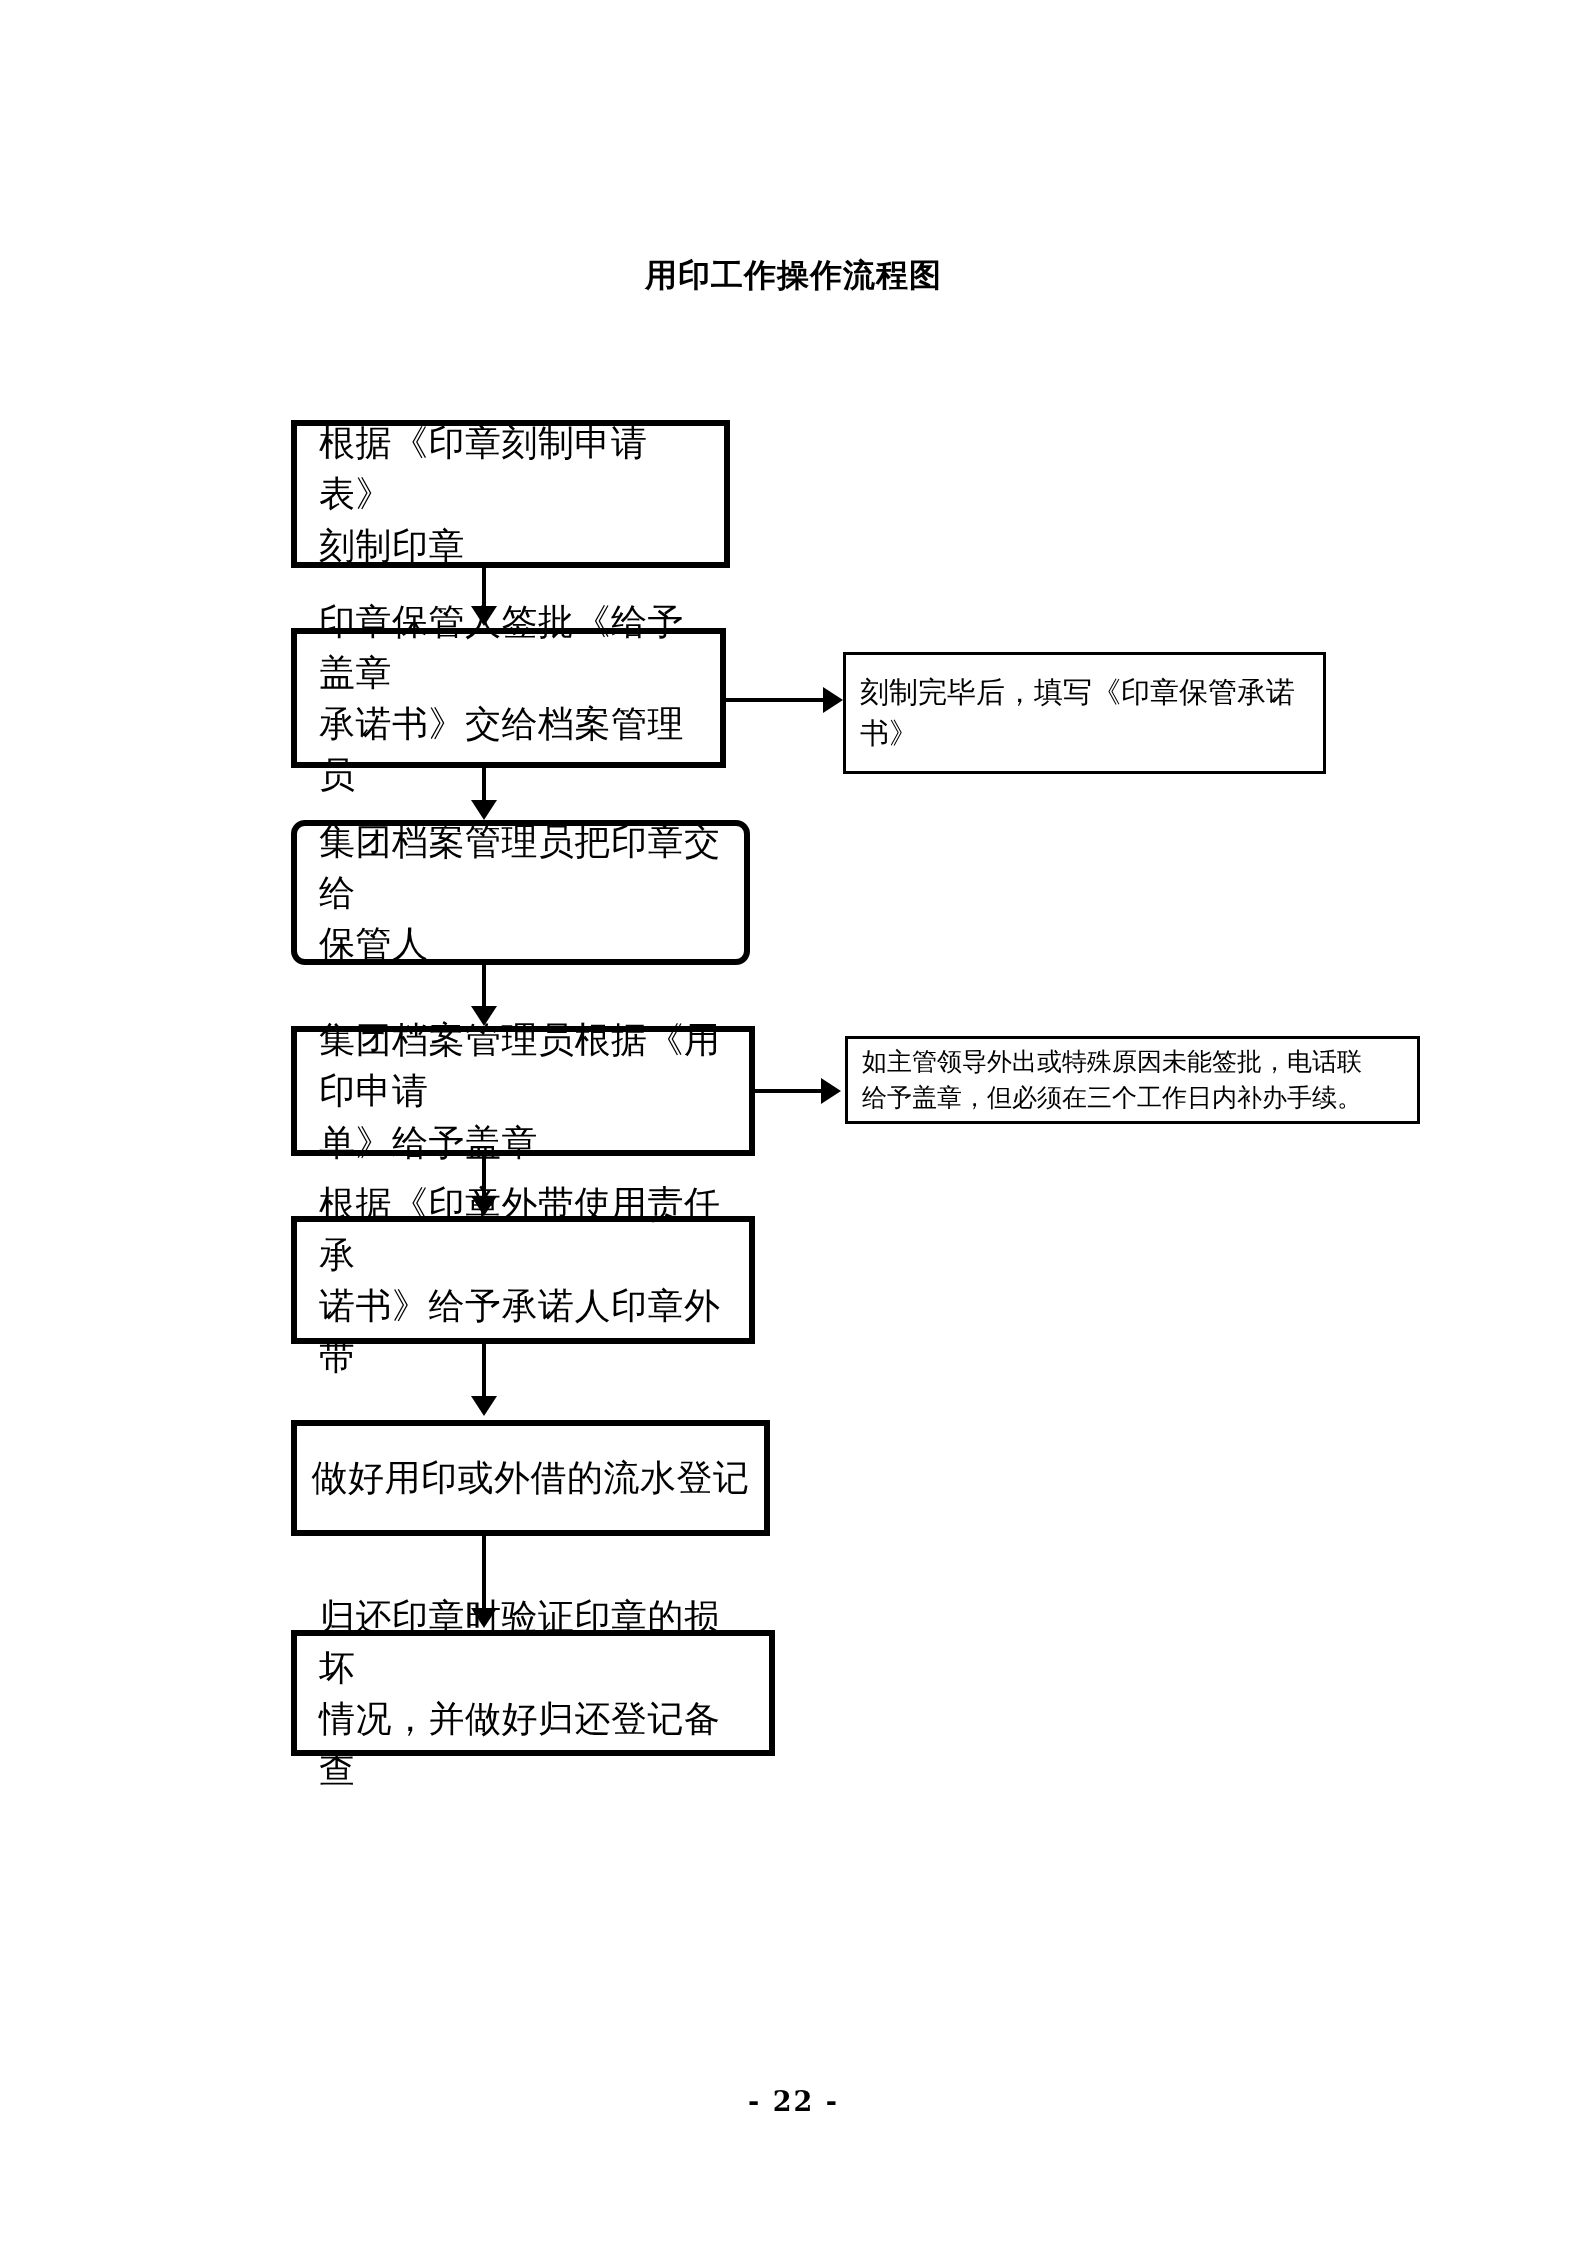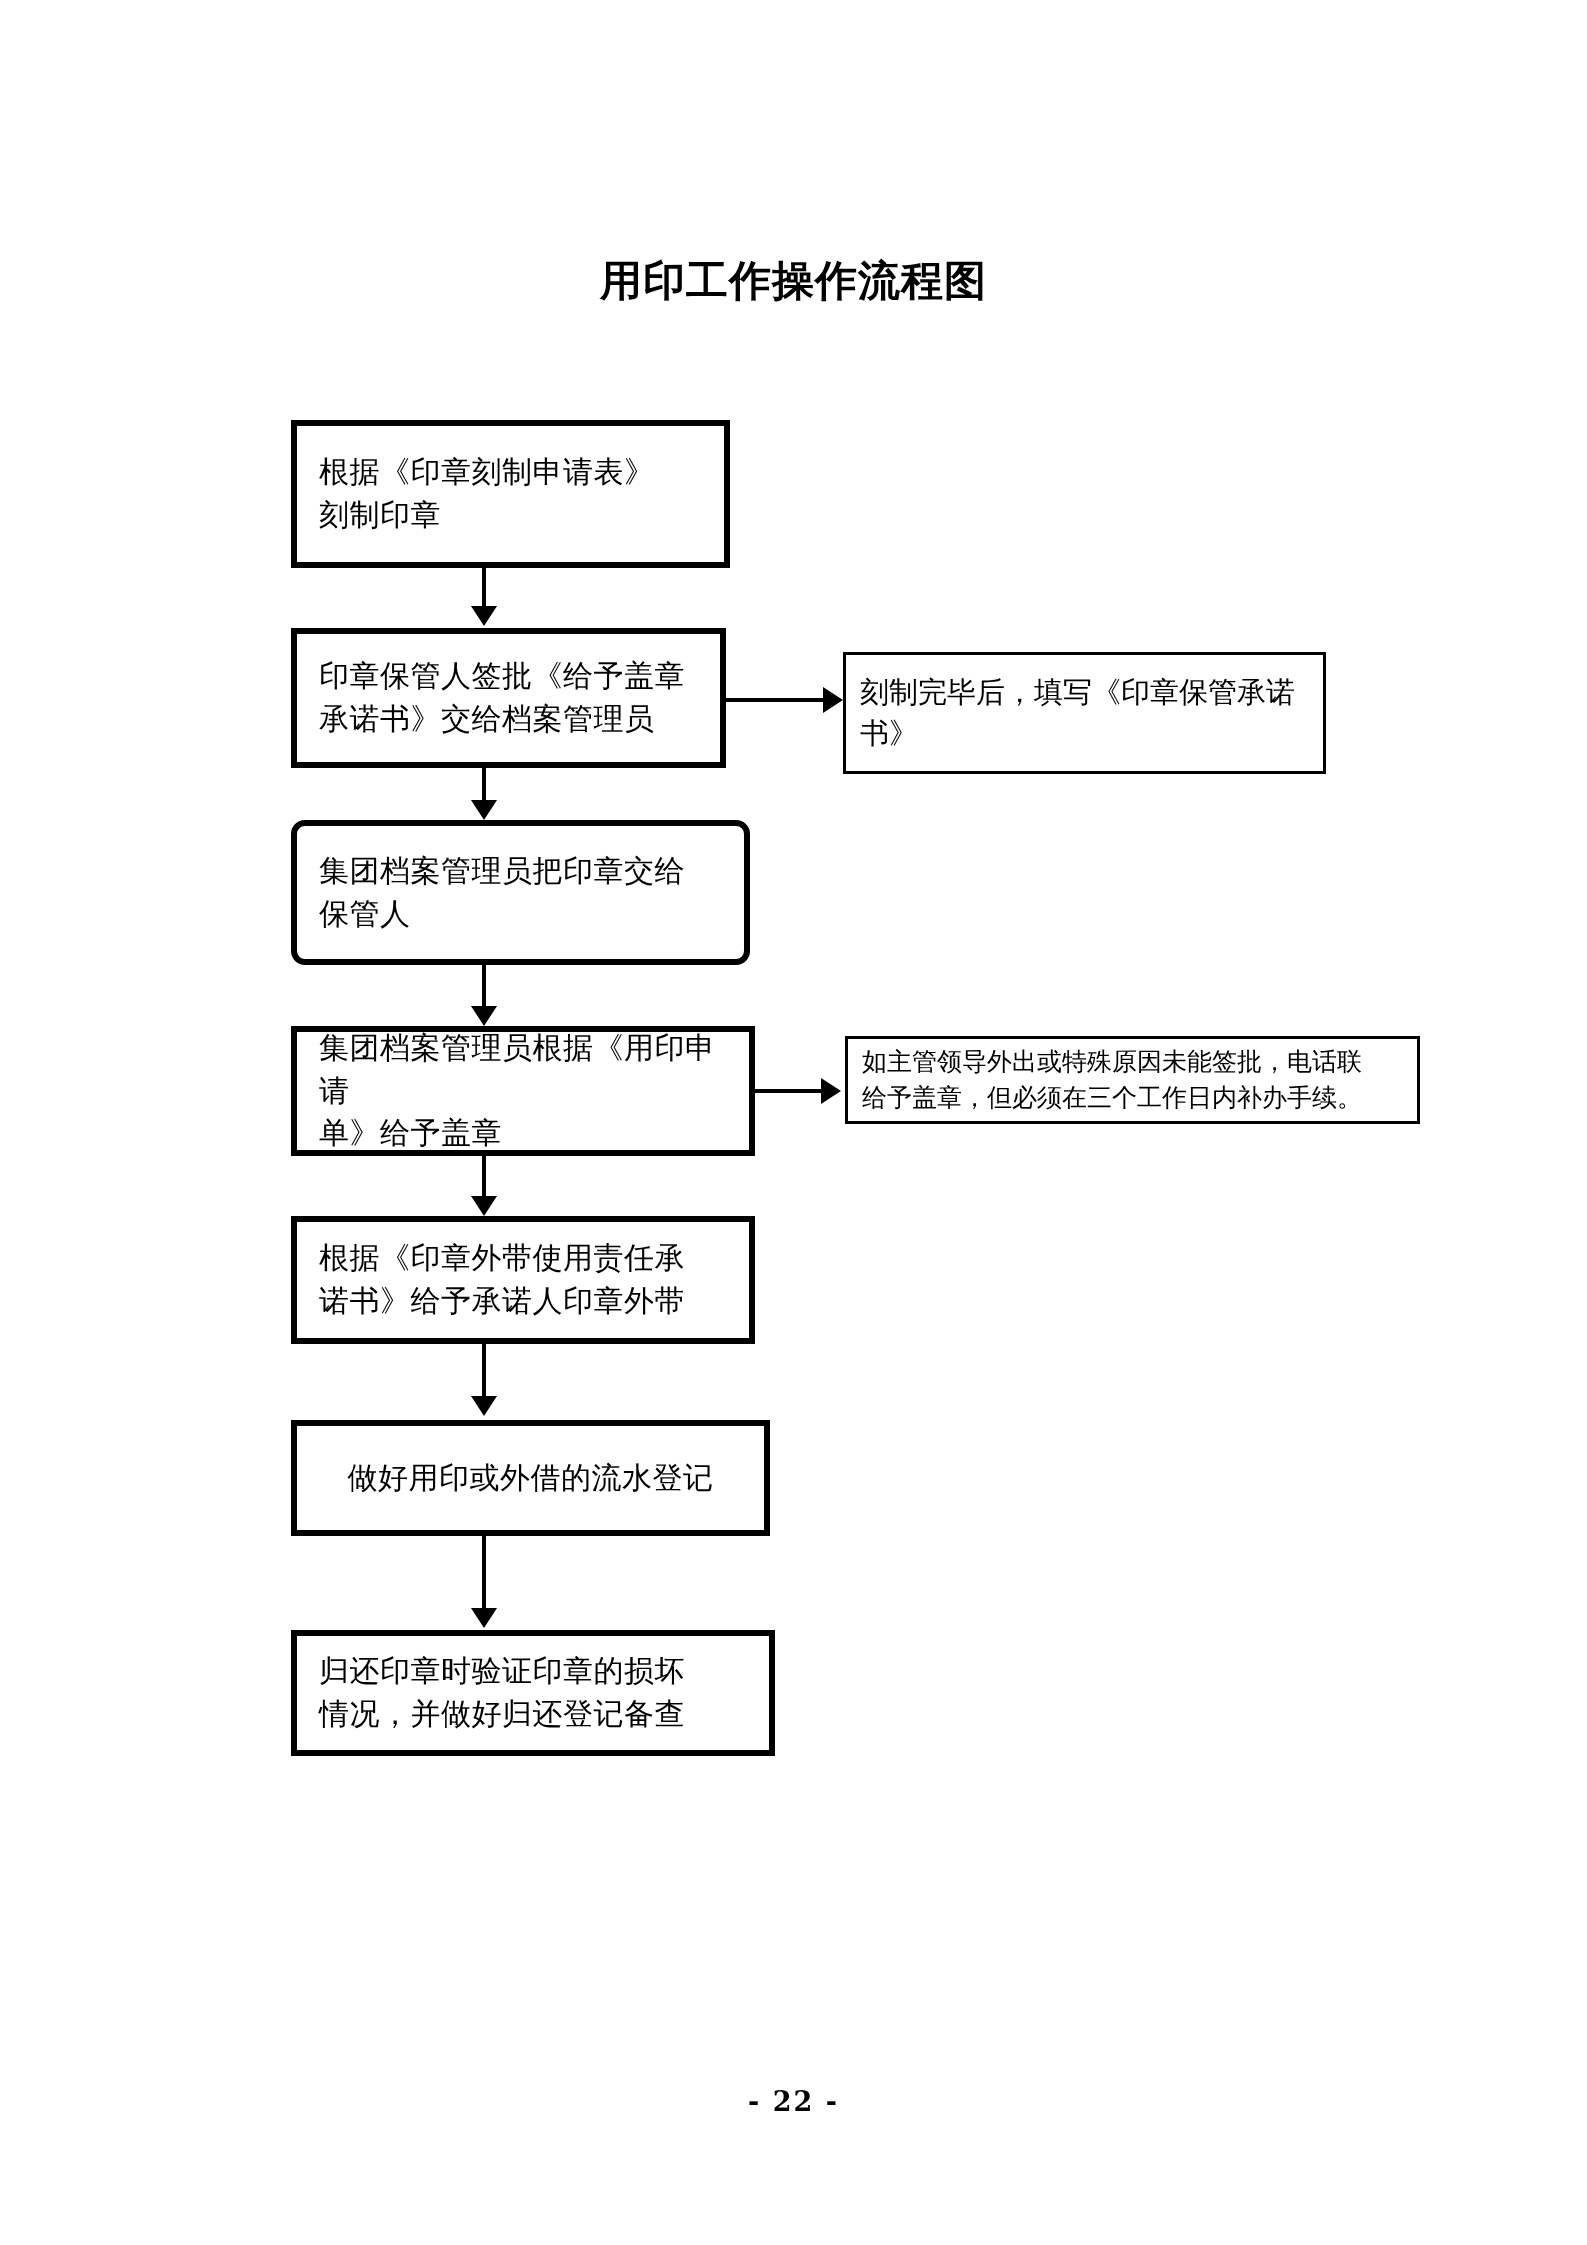--- a/index.html
+++ b/index.html
@@ -26,39 +26,39 @@
 
   
   .doc-title {
     position: absolute;
     left: 0;
     top: 258px;
     width: 1587px;
     text-align: center;
     font-family: "DejaVu Sans", "Liberation Sans", sans-serif;
     font-weight: bold;
-    font-size: 42px;
+    font-size: 32px;
     letter-spacing: 1px;
     line-height: 1.1;
     white-space: nowrap;
   }
 
   
   .flow-box {
     position: absolute;
     box-sizing: border-box;
     border: 6px solid #000000;
     background: #ffffff;
     display: flex;
     align-items: center;
     justify-content: flex-start;
   }
   .flow-box .box-text {
     font-family: "DejaVu Serif", "Liberation Serif", serif;
-    font-size: 30px;
+    font-size: 36px;
     line-height: 1.42;
     padding: 0 18px 0 22px;
     width: 100%;
     letter-spacing: 0.5px;
   }
   .flow-box.centered .box-text {
     text-align: center;
     padding: 0 10px;
   }
 

